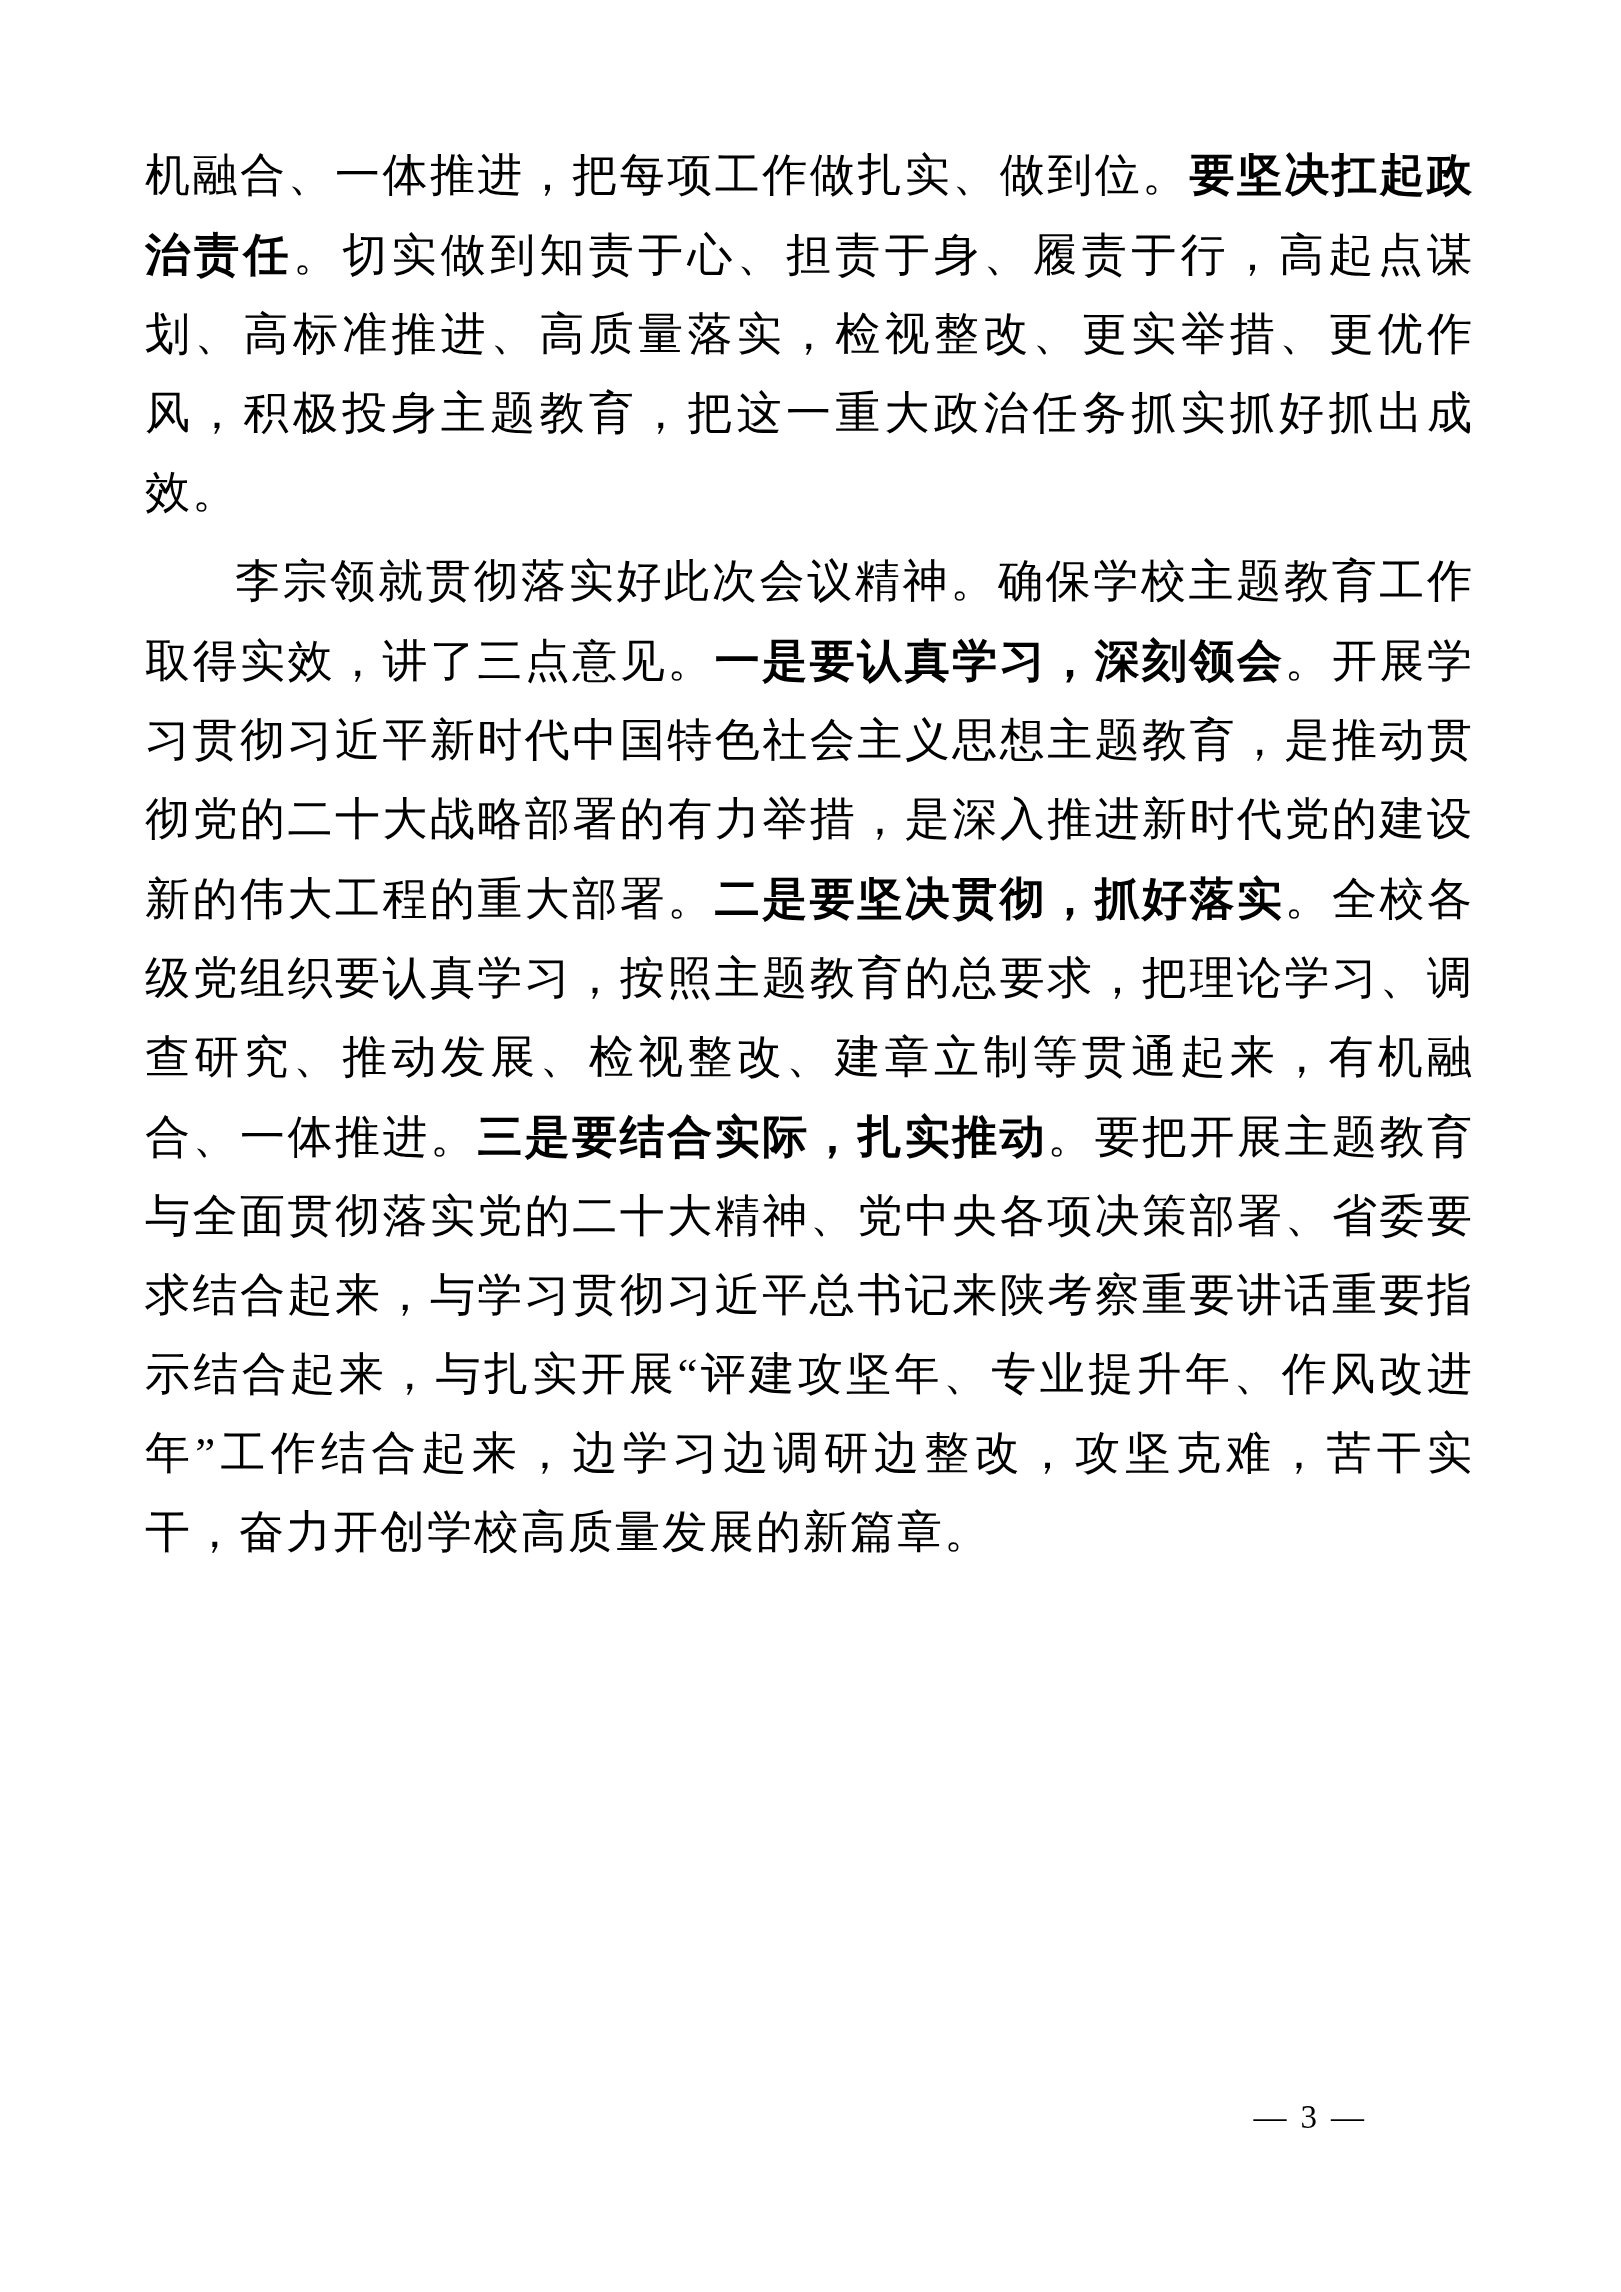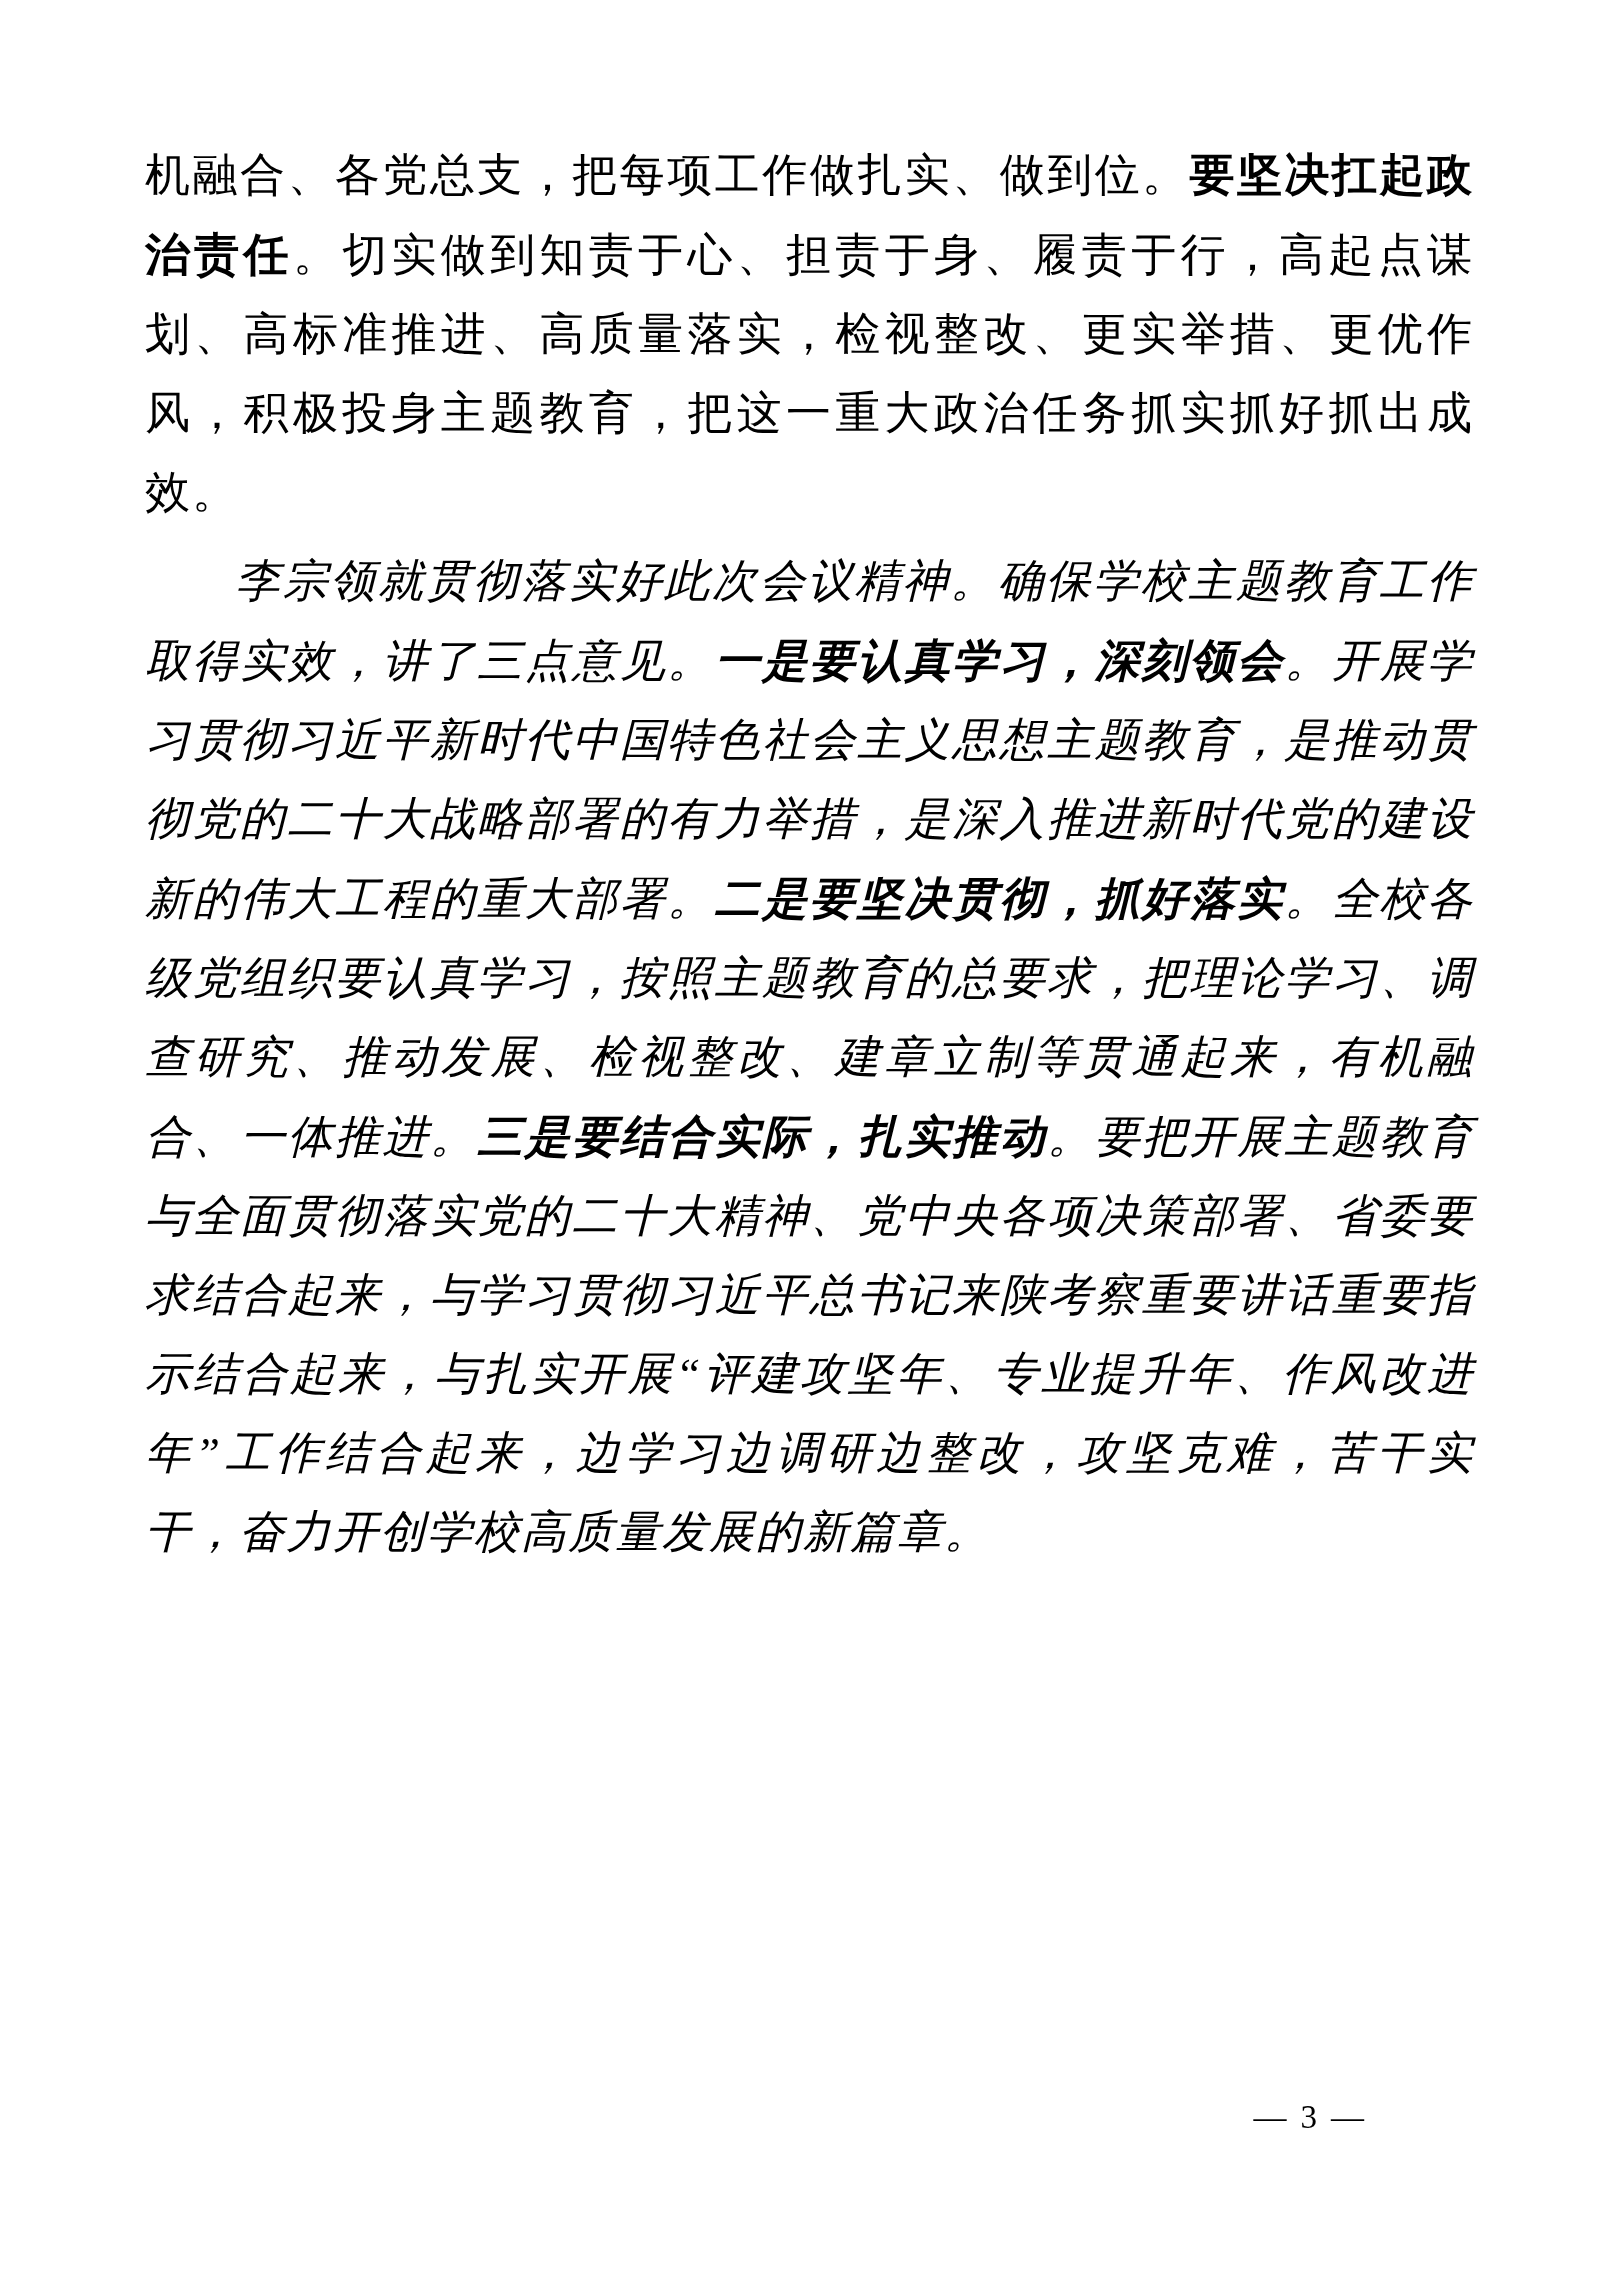--- a/index.html
+++ b/index.html
@@ -28,21 +28,20 @@
     line-height: 79px;
     letter-spacing: 2px;
     text-align: justify;
     word-break: break-all;
   }
   p.para.indent {
     text-indent: 2em;
   }
   p.para.p2 {
     margin-top: 9.8px;
-    font-style: italic;
   }
   p.para.p3 {
     margin-top: 21.6px;
   }
   .bold {
     font-weight: bold;
     
     font-family: "Liberation Sans", sans-serif;
   }
   .footer {
@@ -55,21 +54,21 @@
     font-family: "Liberation Serif", serif;
   }
 </style>
 </head>
 <body>
 
 <div class="page">
   <div class="content">
 
     <p class="para">
-      <span>机融合、各党总支，把每项工作做扎实、做到位。</span><span class="bold">要坚决扛起政治责任</span><span>。切实做到知责于心、担责于身、履责于行，高起点谋划、高标准推进、高质量落实，检视整改、更实举措、更优作风，积极投身主题教育，把这一重大政治任务抓实抓好抓出成效。</span>
+      <span>机融合、一体推进，把每项工作做扎实、做到位。</span><span class="bold">要坚决扛起政治责任</span><span>。切实做到知责于心、担责于身、履责于行，高起点谋划、高标准推进、高质量落实，检视整改、更实举措、更优作风，积极投身主题教育，把这一重大政治任务抓实抓好抓出成效。</span>
     </p>
 
     <p class="para indent p2">
       <span>李宗领就贯彻落实好此次会议精神。确保学校主题教育工作取得实效，讲了三点意见。</span><span class="bold">一是要认真学习，深刻领会</span><span>。开展学习贯彻习近平新时代中国特色社会主义思想主题教育，是推动贯彻党的二十大战略部署的有力举措，是深入推进新时代党的建设新的伟大工程的重大部署。</span><span class="bold">二是要坚决贯彻，抓好落实</span><span>。全校各级党组织要认真学习，按照主题教育的总要求，把理论学习、调查研究、推动发展、检视整改、建章立制等贯通起来，有机融合、一体推进。</span><span class="bold">三是要结合实际，扎实推动</span><span>。要把开展主题教育与全面贯彻落实党的二十大精神、党中央各项决策部署、省委要求结合起来，与学习贯彻习近平总书记来陕考察重要讲话重要指示结合起来，与扎实开展“评建攻坚年、专业提升年、作风改进年”工作结合起来，边学习边调研边整改，攻坚克难，苦干实干，奋力开创学校高质量发展的新篇章。</span>
     </p>
 
 
   </div>
 
   <div class="footer">— 3 —</div>

